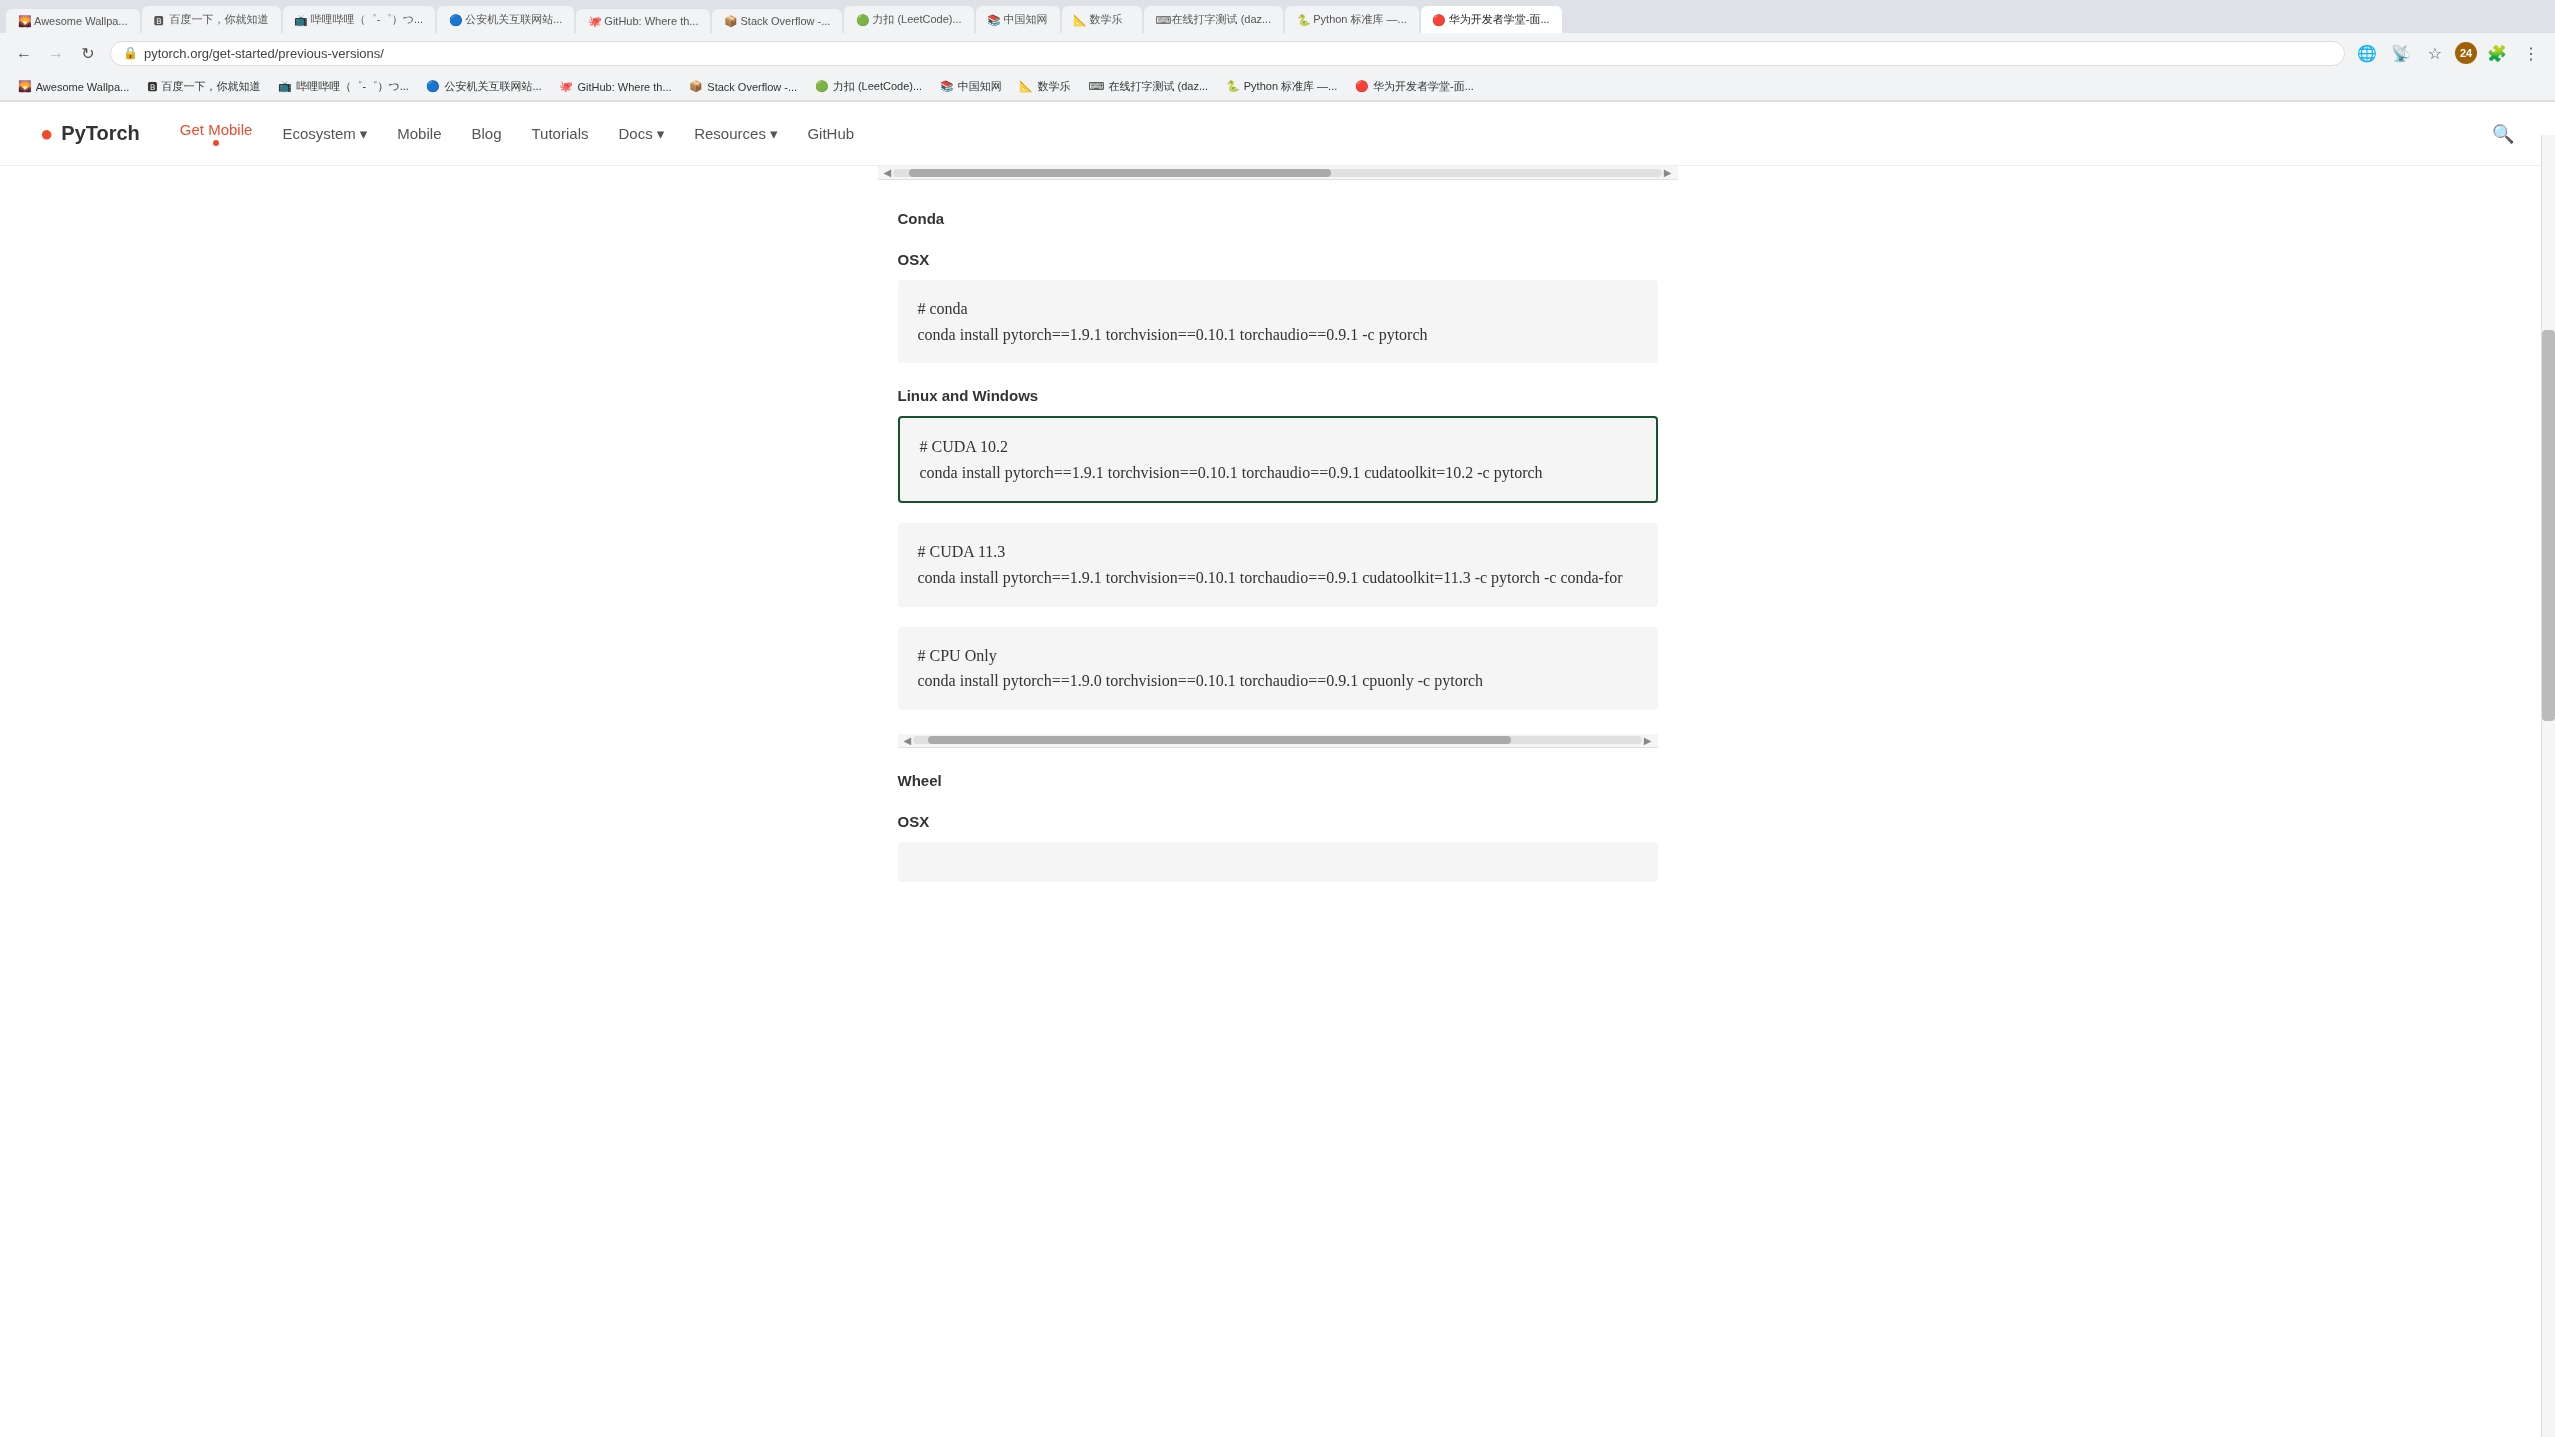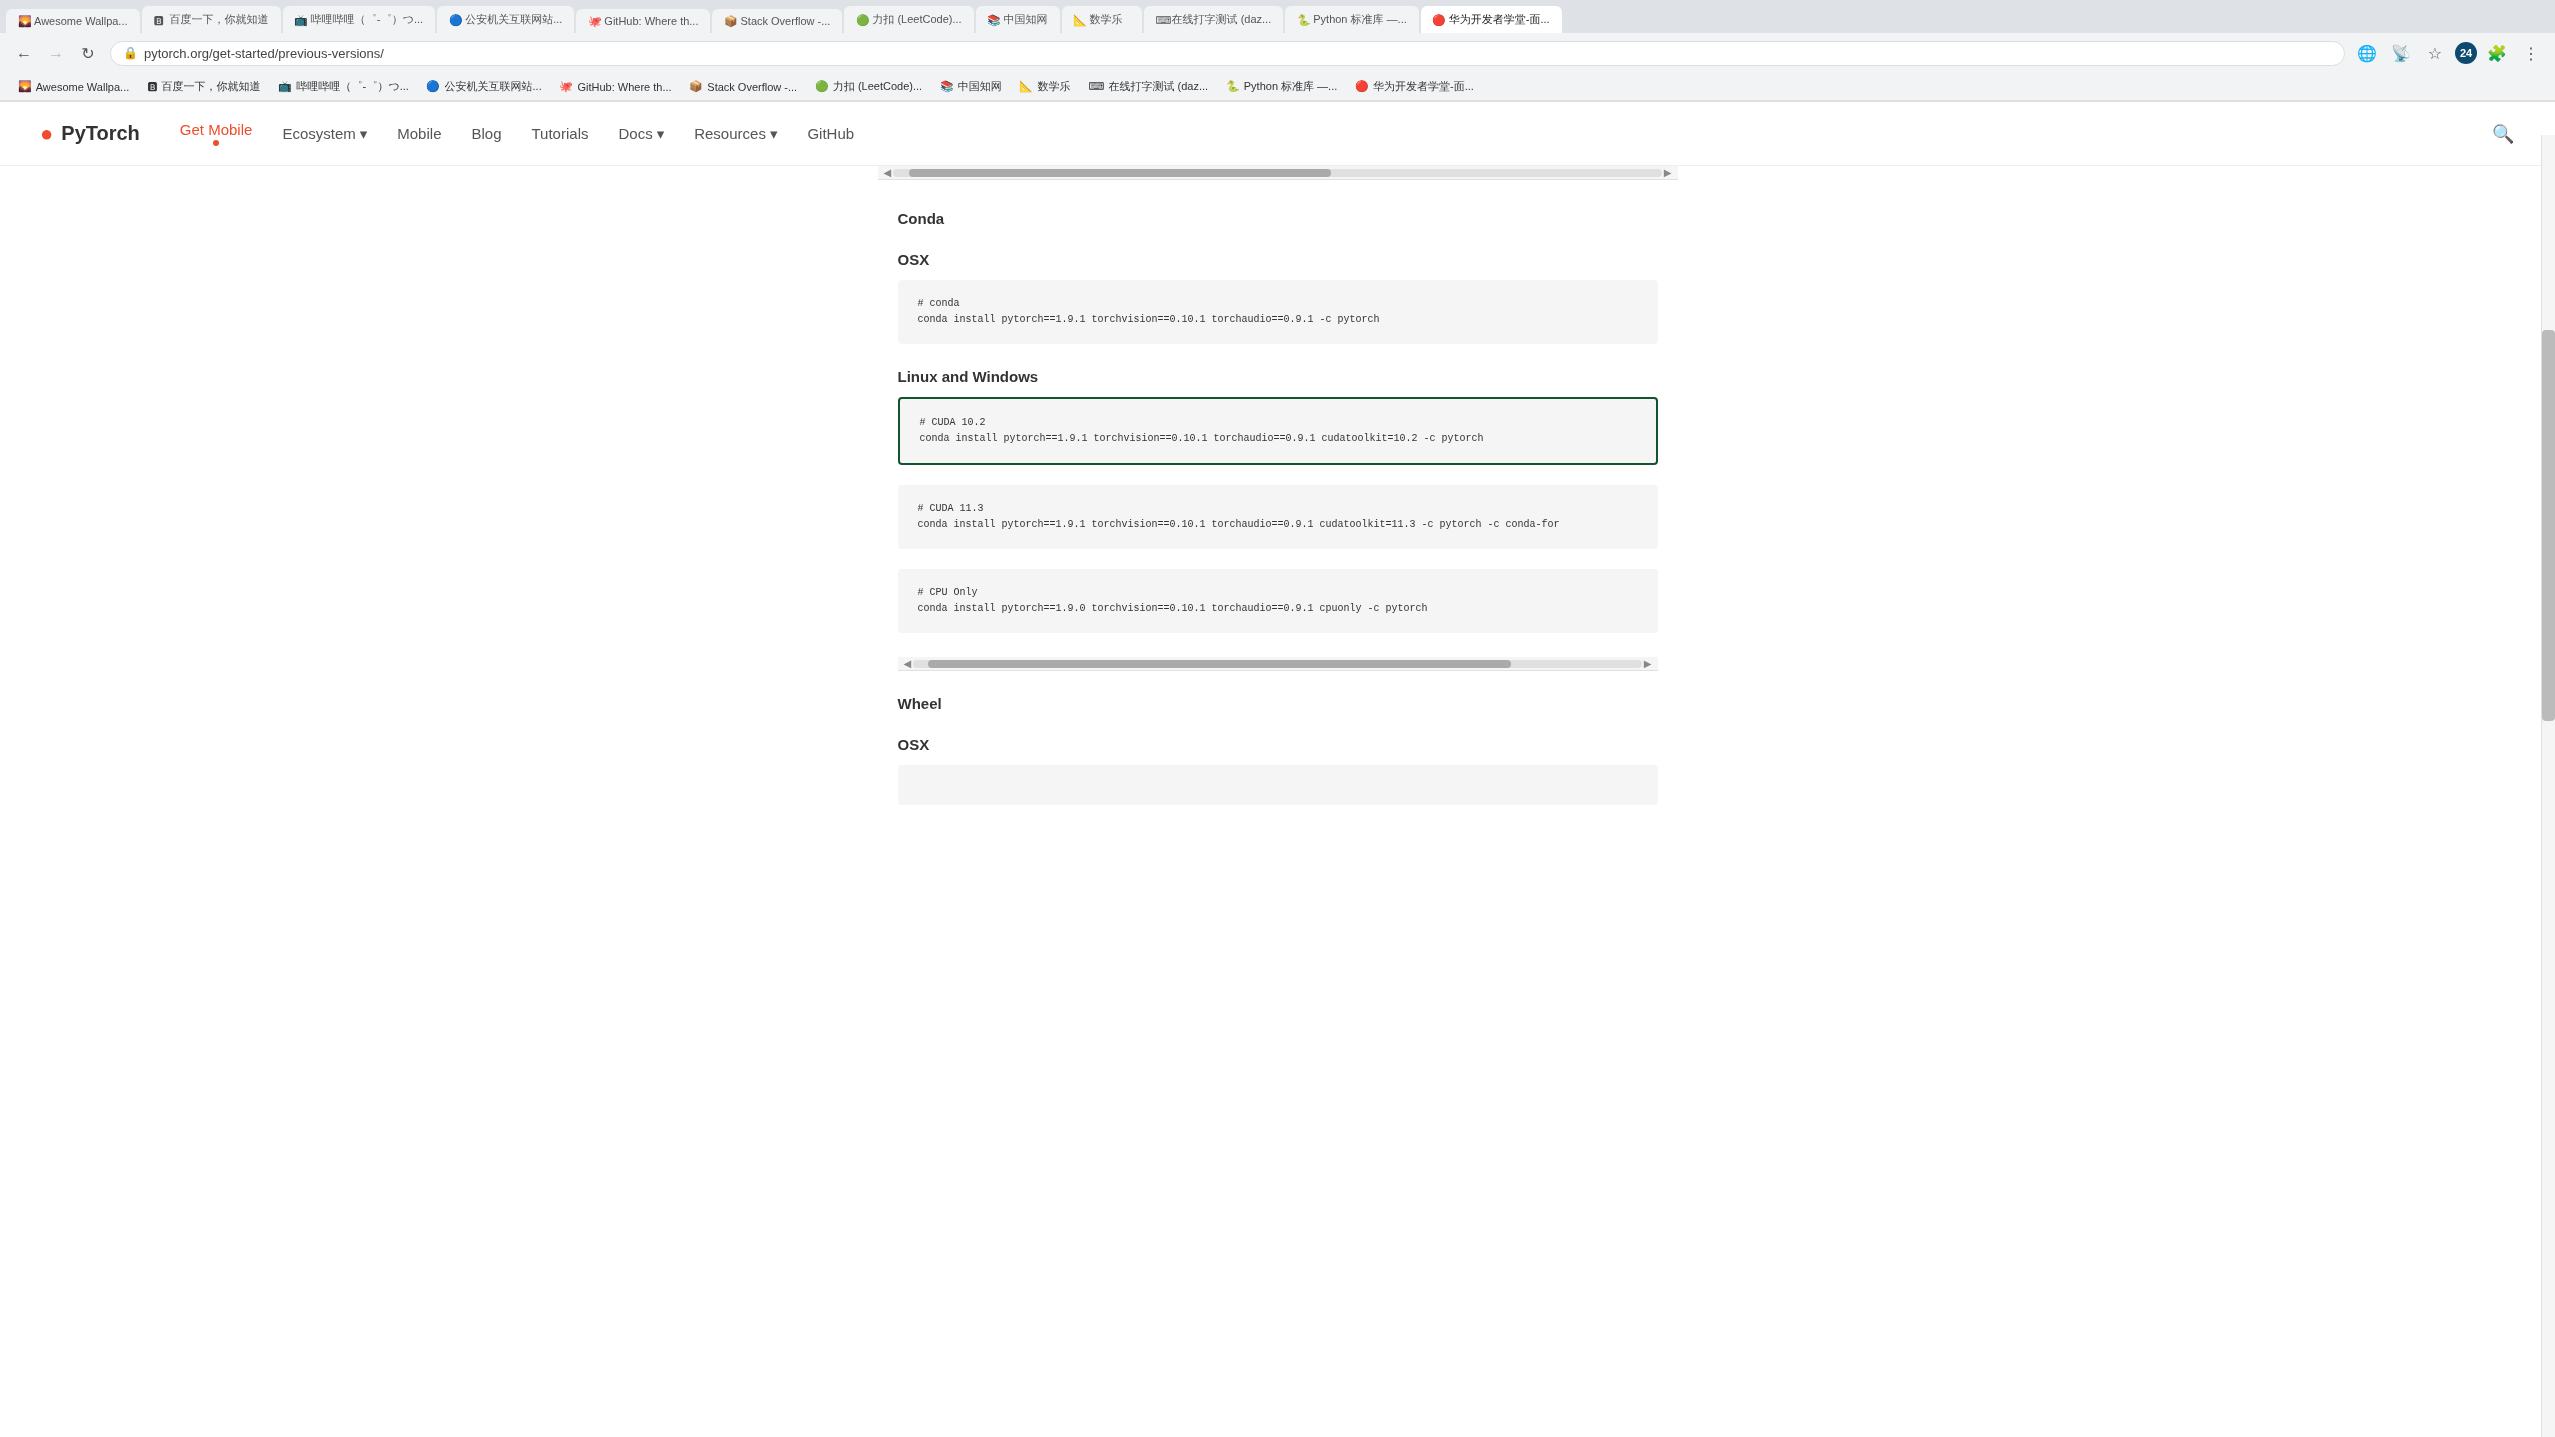--- a/index.html
+++ b/index.html
@@ -231,22 +231,22 @@
     .subsection-title {
       font-size: 15px;
       font-weight: bold;
       color: #333;
       margin-bottom: 12px;
     }
     .code-block {
       background: #f5f5f5;
       border-radius: 4px;
       padding: 16px 20px;
-      font-family: Liberation Mono, monospace;
-      font-size: 10px;
+      font-family: Liberation Serif, serif;
+      font-size: 16px;
       color: #333;
       margin-bottom: 20px;
       overflow-x: auto;
       white-space: pre;
       line-height: 1.6;
     }
     .code-block.highlighted {
       border: 2px solid #14532d;
     }
     .section-spacing {
@@ -265,21 +265,21 @@
       position: absolute;
       top: 15%;
       width: 100%;
       height: 30%;
       background: #bbb;
       border-radius: 4px;
     }
 
     
     .profile-badge {
-      background: #0c4a6e;
+      background: #a16207;
       color: white;
       border-radius: 50%;
       width: 22px;
       height: 22px;
       display: flex;
       align-items: center;
       justify-content: center;
       font-size: 11px;
       font-weight: bold;
     }

